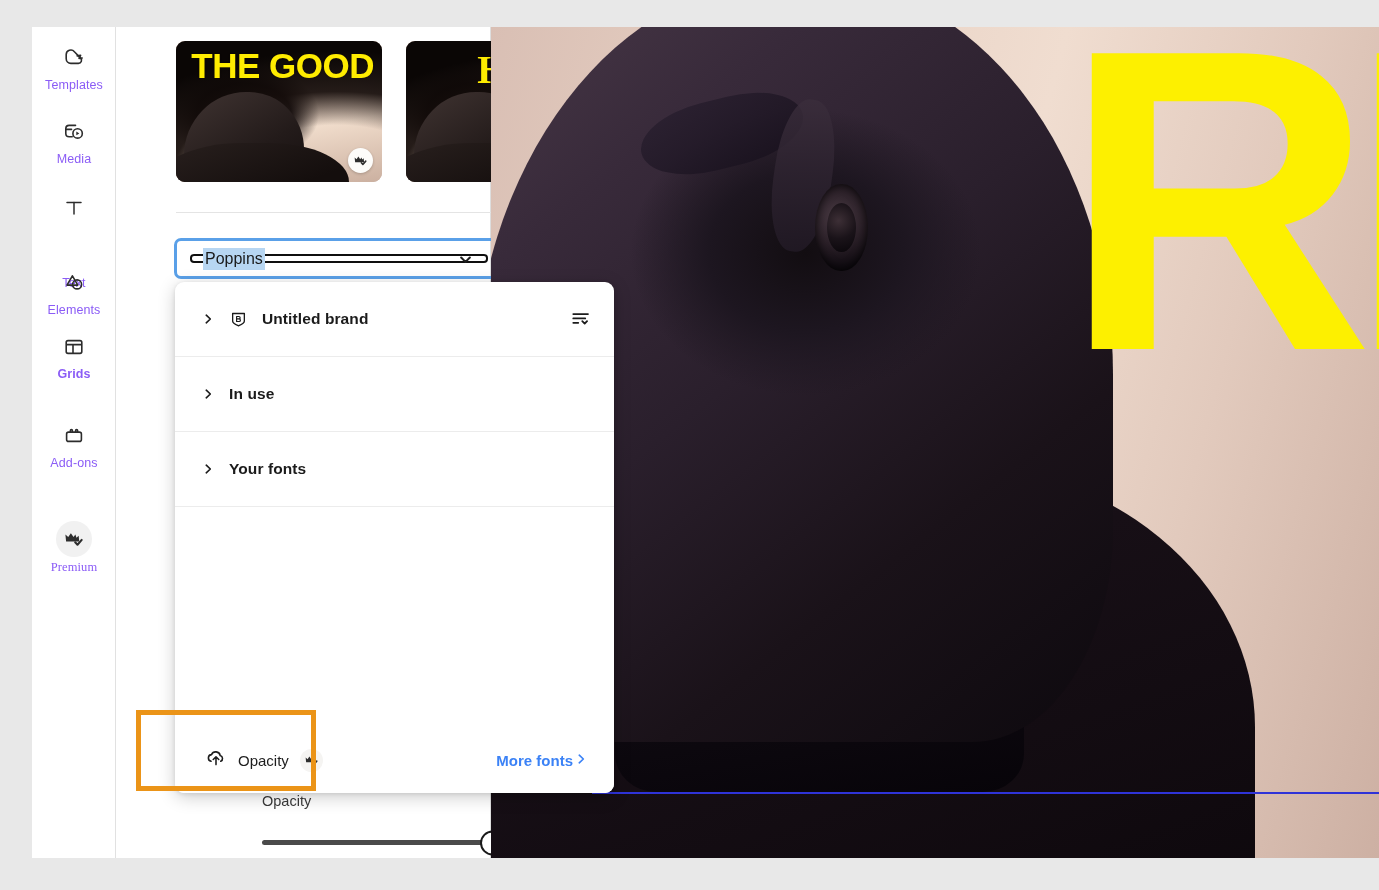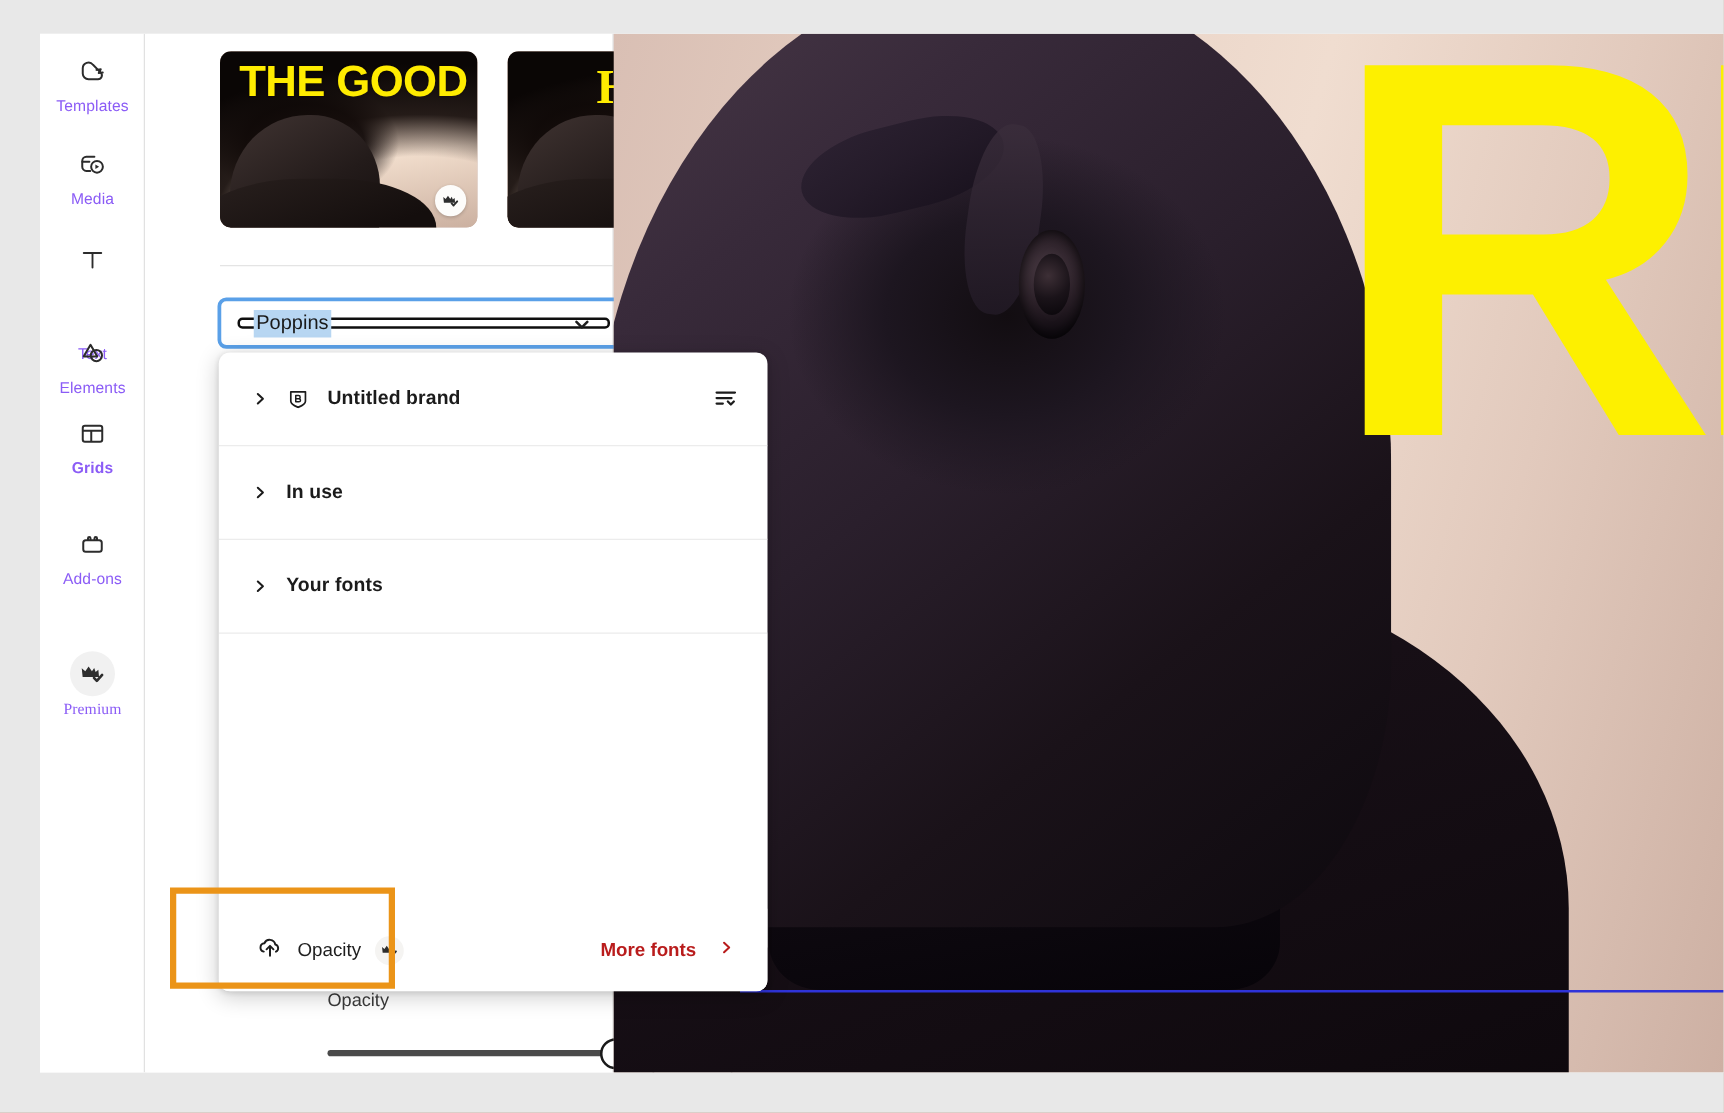--- a/index.html
+++ b/index.html
@@ -463,22 +463,22 @@
     border-radius: 50%;
     background: #f5f4f2;
     display: flex;
     align-items: center;
     justify-content: center;
   }
   #more-fonts {
     margin-left: auto;
     display: flex;
     align-items: center;
-    gap: 17px;
-    color: #b91c1c;
+    gap: 1px;
+    color: #3b82f6;
     font-size: 15px;
     font-weight: 700;
     cursor: pointer;
   }
 
   
   #annotation-box {
     position: absolute;
     left: 136px;
     top: 710px;

